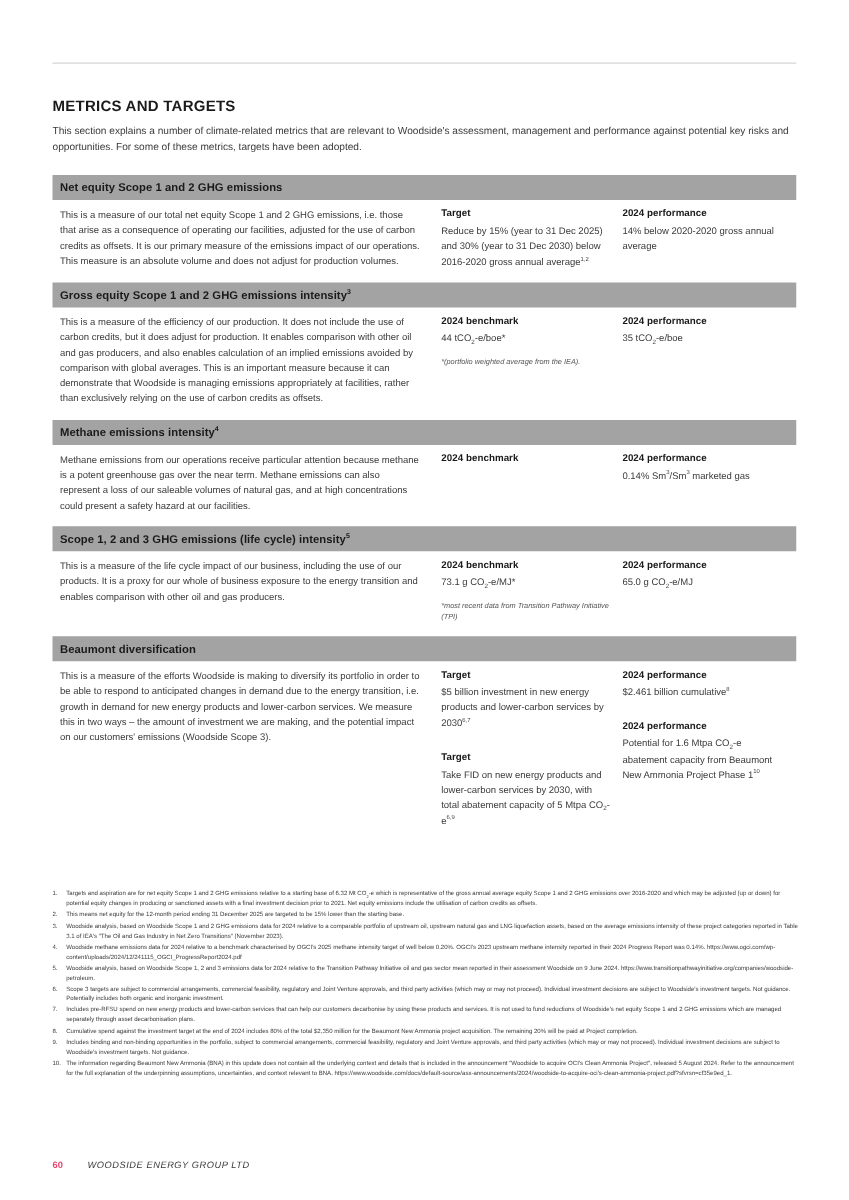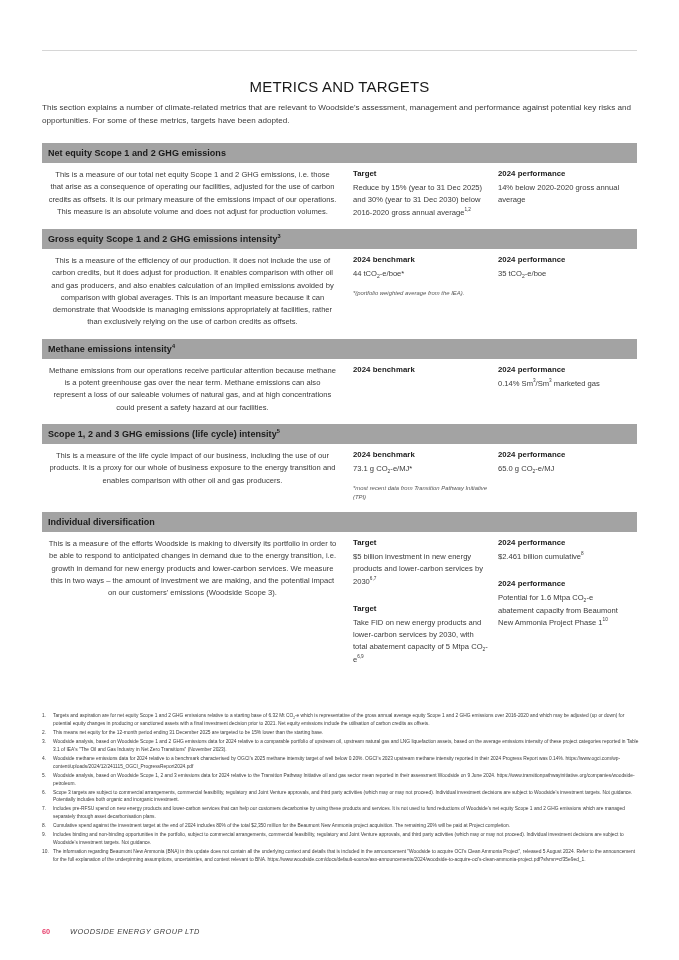--- a/index.html
+++ b/index.html
@@ -26,26 +26,25 @@
     height: 1px;
     background: #d6d6d6;
   }
   .content {
     position: absolute;
     left: 42px;
     top: 78px;
     width: 595px;
   }
   h1.section-title {
-    font-size: 15px;
-    font-weight: normal;
+    font-size: 12px;
+    font-weight: bold;
     letter-spacing: 0.2px;
     color: #1a1a1a;
     margin-bottom: 7px;
-    text-align: center;
   }
   p.intro {
     font-size: 8.1px;
     line-height: 1.55;
     color: #3a3a3a;
     margin-bottom: 16px;
     max-width: 592px;
   }
 
   
@@ -63,21 +62,20 @@
     padding: 6px 6px 10px 6px;
     gap: 0;
     align-items: flex-start;
   }
   .col-desc {
     width: 320px;
     padding-right: 16px;
     font-size: 7.6px;
     line-height: 1.62;
     color: #3a3a3a;
-    text-align: center;
   }
   .col-mid {
     width: 152px;
     padding-right: 10px;
   }
   .col-right {
     width: 140px;
   }
   .col-label {
     font-size: 7.8px;
@@ -217,21 +215,21 @@
               <div class="col-value">73.1 g CO<sub>2</sub>-e/MJ*</div>
               <div class="col-note">*most recent data from Transition Pathway Initiative (TPI)</div>
             </div>
             <div class="col-right">
               <div class="col-label">2024 performance</div>
               <div class="col-value">65.0 g CO<sub>2</sub>-e/MJ</div>
             </div>
           </div>
         </div>
         <div class="metric">
-          <div class="metric-head">Individual diversification</div>
+          <div class="metric-head">Beaumont diversification</div>
           <div class="metric-body">
             <div class="col-desc">This is a measure of the efforts Woodside is making to diversify its portfolio in order to be able to respond to anticipated changes in demand due to the energy transition, i.e. growth in demand for new energy products and lower-carbon services. We measure this in two ways – the amount of investment we are making, and the potential impact on our customers' emissions (Woodside Scope 3).</div>
             <div class="col-mid">
               <div class="col-label">Target</div>
               <div class="col-value">$5 billion investment in new energy products and lower-carbon services by 2030<sup>6,7</sup></div>
               <div class="stack-gap"></div>
               <div class="col-label">Target</div>
               <div class="col-value">Take FID on new energy products and lower-carbon services by 2030, with total abatement capacity of 5 Mtpa CO<sub>2</sub>-e<sup>6,9</sup></div>
             </div>
             <div class="col-right">

